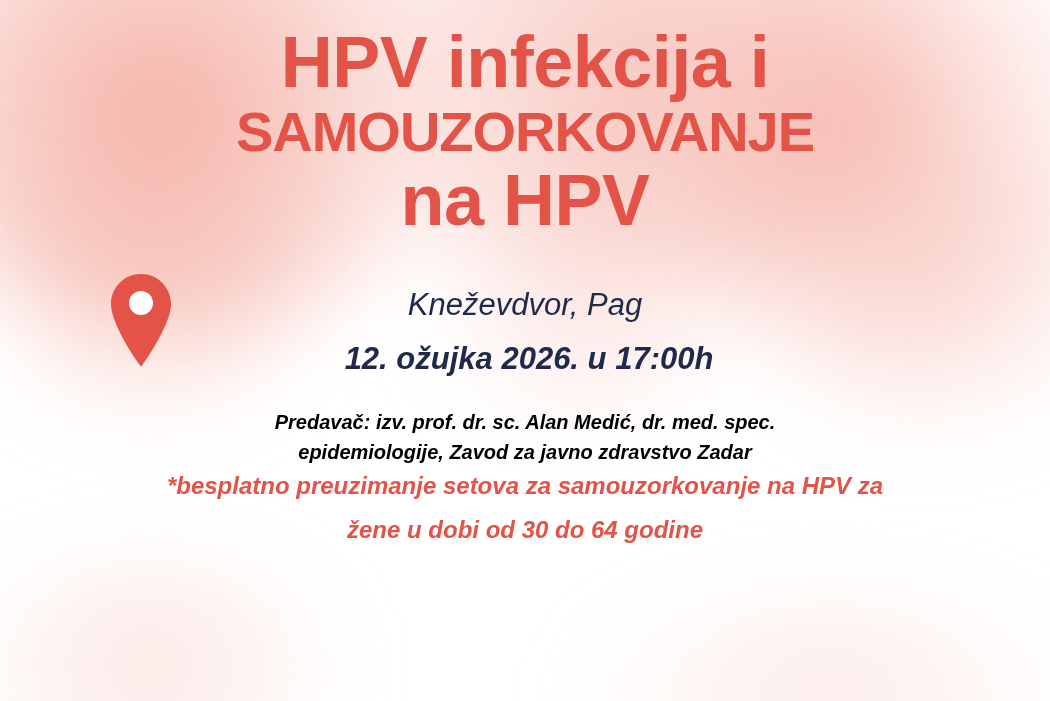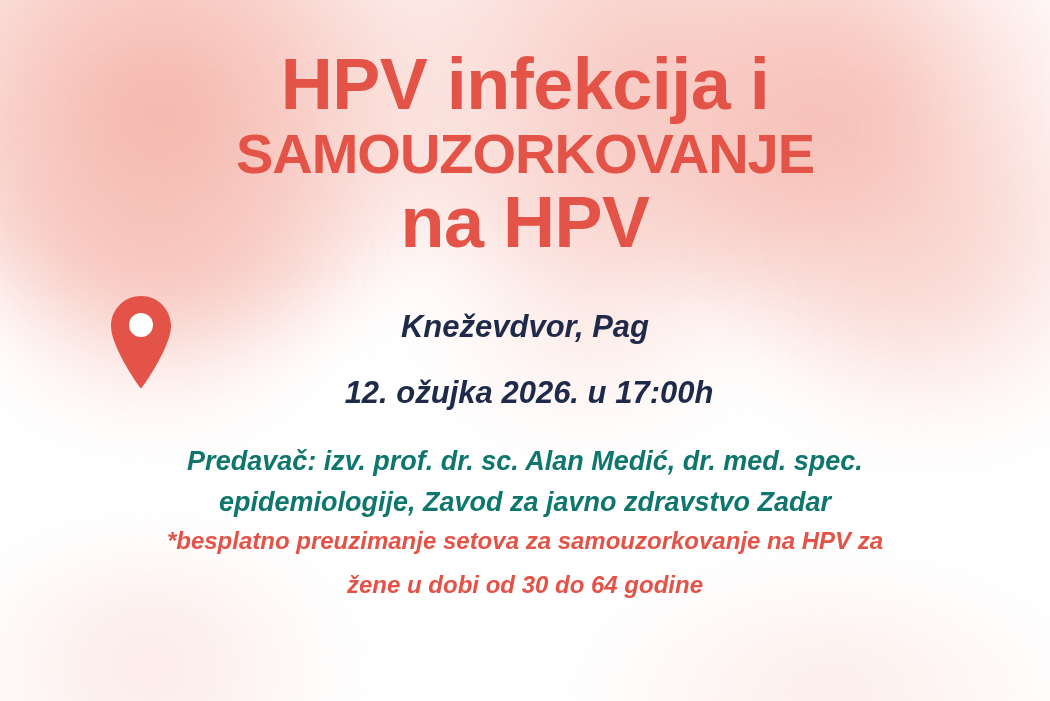--- a/index.html
+++ b/index.html
@@ -88,23 +88,22 @@
 
   .content {
     position: relative;
     z-index: 2;
     width: 100%;
     height: 100%;
   }
 
   
   .title-block {
-    padding-top: 18px;
+    padding-top: 24px;
     text-align: center;
-    margin-top: 28px;
   }
   .title-line {
     color: #e35347;
     font-weight: bold;
     letter-spacing: -0.5px;
     line-height: 1.08;
   }
   .title-line-1 { font-size: 72px; }
   .title-line-2 { font-size: 56px; letter-spacing: -1px; }
   .title-line-3 { font-size: 72px; }
@@ -125,39 +124,39 @@
     left: 108px;
     top: -10px;
     width: 66px;
     height: 96px;
   }
   .pin svg { display: block; }
 
   .venue {
     font-size: 31px;
     font-style: italic;
-    font-weight: bold;
+    font-weight: normal;
     color: #1f2a4a;
     line-height: 1.5;
   }
   .datetime {
     font-size: 31px;
     font-style: italic;
     font-weight: bold;
     color: #1f2a4a;
     line-height: 1.5;
-    margin-top: 20px;
+    margin-top: 8px;
     padding-left: 8px;
   }
   .lecturer {
     margin-top: 24px;
-    font-size: 27px;
-    font-style: italic;
-    font-weight: bold;
-    color: #0f766e;
+    font-size: 20px;
+    font-style: italic;
+    font-weight: bold;
+    color: #000000;
     line-height: 1.52;
   }
   .note {
     font-size: 24px;
     font-style: italic;
     font-weight: bold;
     color: #e35347;
     line-height: 1.5;
   }
 </style>

